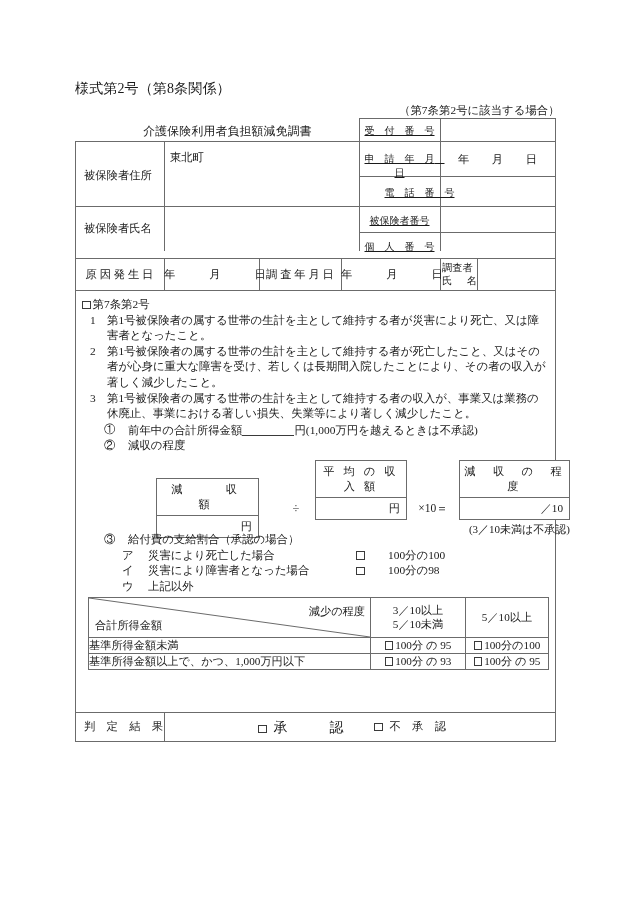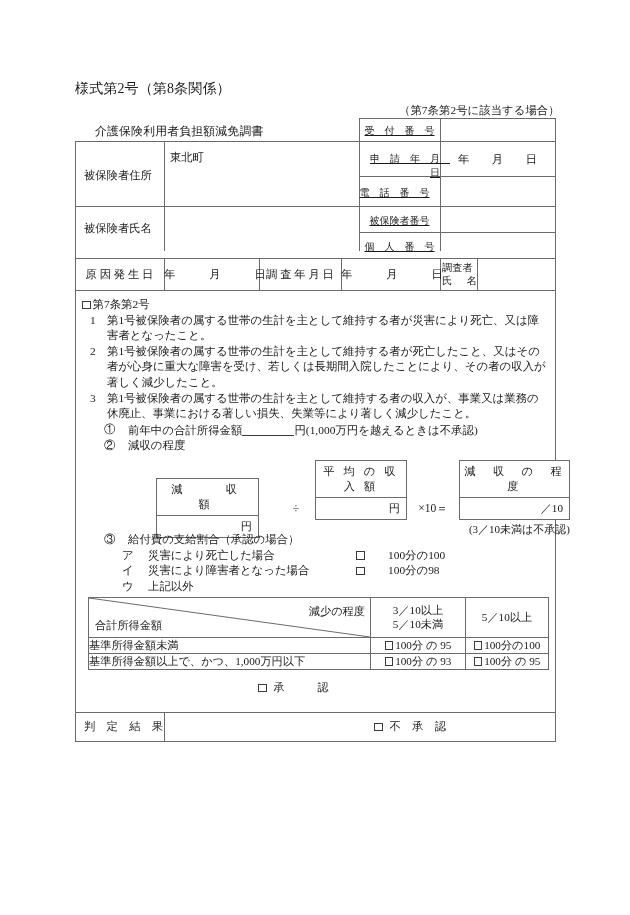--- a/index.html
+++ b/index.html
@@ -28,21 +28,21 @@
     left:75px;top:141px;width:481px;height:601px;
     border:1.4px solid #6b6b6b;border-top:none;
     box-sizing:border-box;
   }
 
   
   .hline{background:#6b6b6b;height:1px;}
   .vline{background:#6b6b6b;width:1px;}
 
   
-  #doc-title{left:95px;top:124px;width:265px;font-size:11.8px;text-align:left;letter-spacing:.02em;}
+  #doc-title{left:95px;top:124px;width:265px;font-size:11.8px;text-align:center;letter-spacing:.02em;}
 
   
   .hdr-label{font-size:10px;text-align:center;text-decoration:underline;}
   .hdr-val{font-size:11.3px;}
 
   
   .left-label{font-size:11.3px;}
 
   
   #body-block{left:82px;top:297px;width:470px;font-size:11.4px;line-height:15.6px;letter-spacing:.002em;}
@@ -101,24 +101,24 @@
   <div class="abs hline" style="left:75px;top:206px;width:481px;"></div>
   <div class="abs hline" style="left:359px;top:232px;width:197px;"></div>
   <div class="abs hline" style="left:75px;top:258px;width:481px;"></div>
   <div class="abs hline" style="left:75px;top:290px;width:481px;"></div>
 
   <div class="abs left-label nowrap" style="left:84px;top:168px;">被保険者住所</div>
   <div class="abs left-label nowrap" style="left:84px;top:221px;">被保険者氏名</div>
   <div class="abs left-label nowrap" style="left:170px;top:150px;">東北町</div>
   <div class="abs left-label nowrap" style="left:170px;top:221px;width:180px;height:14px;"></div>
 
-  <div class="abs hdr-label" style="left:359px;top:152px;width:81px;text-align:right;">申　請　年　月　日</div>
+  <div class="abs hdr-label" style="left:359px;top:152px;width:81px;">申　請　年　月　日</div>
   <div class="abs hdr-val ctr" style="left:440px;top:152px;width:115px;">年　　月　　日</div>
 
-  <div class="abs hdr-label" style="left:354px;top:186px;width:81px;text-align:center;">電　話　番　号</div>
+  <div class="abs hdr-label" style="left:379px;top:186px;width:81px;text-align:center;">電　話　番　号</div>
   <div class="abs hdr-val" style="left:445px;top:186px;width:108px;"></div>
 
   <div class="abs hdr-label" style="left:359px;top:214px;width:81px;">被保険者番号</div>
   <div class="abs hdr-val" style="left:445px;top:214px;width:108px;"></div>
 
   <div class="abs hdr-label" style="left:359px;top:240px;width:81px;">個　人　番　号</div>
   <div class="abs hdr-val" style="left:445px;top:240px;width:108px;"></div>
 
   <div class="abs vline" style="left:164px;top:258px;height:32px;"></div>
   <div class="abs vline" style="left:259px;top:258px;height:32px;"></div>
@@ -250,20 +250,20 @@
       <td class="rt-l">基準所得金額以上で、かつ、1,000万円以下</td>
       <td class="rt-c"><span class="chk"></span><span>100分 の 93</span></td>
       <td class="rt-c"><span class="chk"></span><span>100分 の 95</span></td>
     </tr>
   </tbody>
     </table>
 
   <div class="abs hline" style="left:75px;top:712px;width:481px;"></div>
   <div class="abs vline" style="left:164px;top:712px;height:30px;"></div>
   <div class="abs nowrap" style="left:84px;top:719px;font-size:11.3px;">判　定　結　果</div>
-  <div class="abs nowrap" style="left:258px;top:680px;font-size:11px;">
+  <div class="abs nowrap" style="left:258px;top:719px;font-size:14px;">
     <span class="chk"></span><span style="margin-left:5px;">承　　　認</span>
   </div>
   <div class="abs nowrap" style="left:374px;top:719px;font-size:11.3px;">
     <span class="chk"></span><span style="margin-left:5px;">不　承　認</span>
   </div>
 
 </div>
 
 </body></html>

